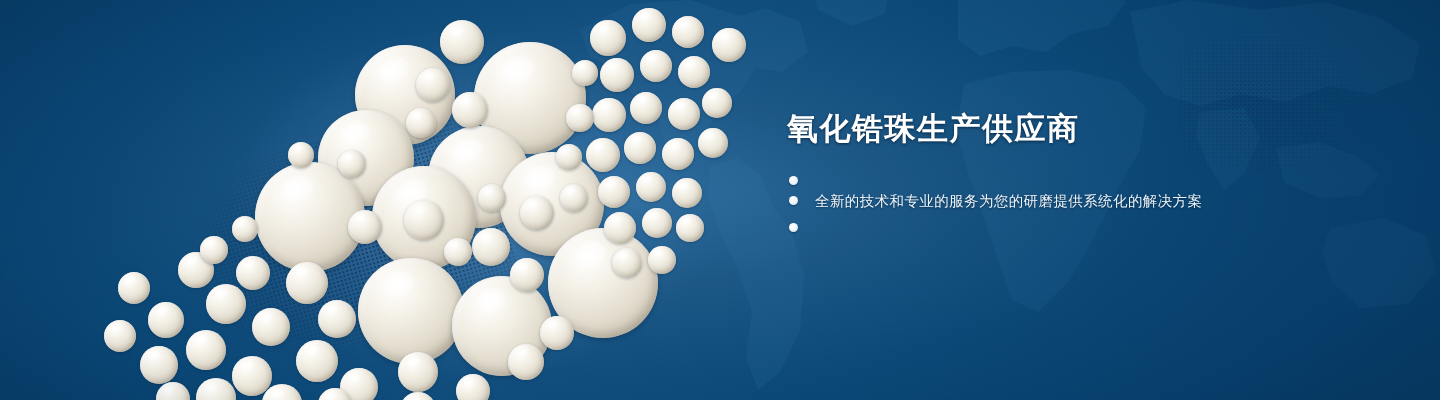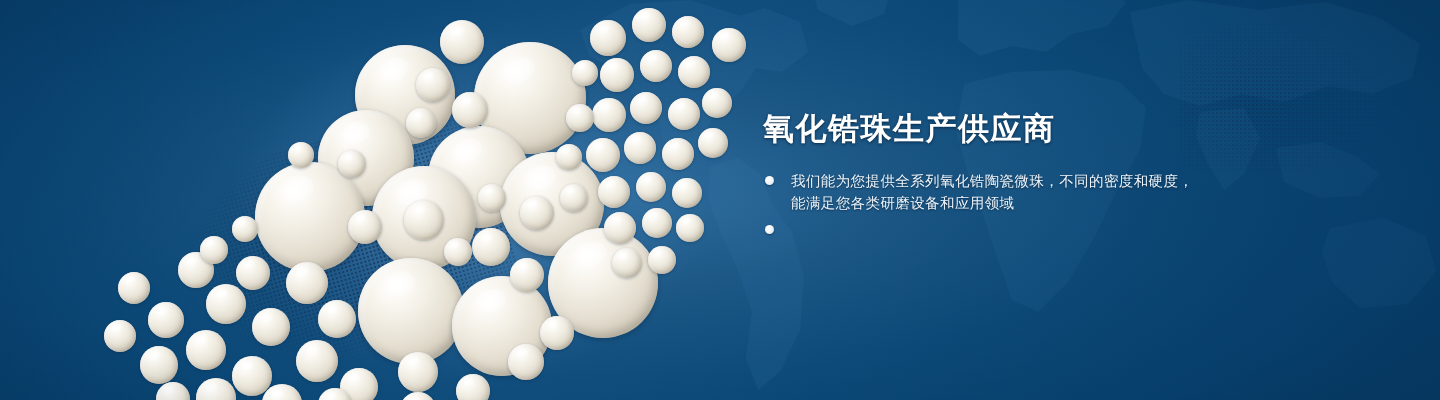--- a/index.html
+++ b/index.html
@@ -96,21 +96,21 @@
       radial-gradient(circle at 33% 25%, #ffffff 0%, #faf8f2 18%, #efebe0 42%, #ded8c9 70%, #bdb6a6 100%);
     box-shadow:
       inset -2px -2px 5px rgba(120,112,98,.35),
       inset 2px 2px 4px rgba(255,255,255,.7),
       0 1px 3px rgba(4,30,55,.28);
   }
 
   
   .content{
     position:absolute;
-    left:763px; top:0;
+    left:787px; top:0;
     width:640px; height:400px;
   }
   .headline{
     position:absolute;
     left:0; top:108px;
     font-size:31px;
     font-weight:700;
     letter-spacing:1.5px;
     color:#ffffff;
     text-shadow:0 1px 3px rgba(2,26,48,.75);
@@ -266,26 +266,28 @@
   <div class="bg-vignette"></div>
 
   <div class="content">
 
     <div class="headline">氧化锆珠生产供应商</div>
 
     <div class="bullets">
 
       <div class="bullet-row">
         <span class="bullet-dot"></span>
+      </div>
+
+      <div class="bullet-row">
+        <span class="bullet-dot"></span>
         <span class="bullet-text">
-          <span>我们能为您提供全系列氧化锆陶瓷微珠，不同的密度和硬度，</span>
-          <span class="l2">能满足您各类研磨设备和应用领域</span>
+          <span>全新的技术和专业的服务为您的研磨提供系统化的解决方案</span>
         </span>
       </div>
-
 
       <div class="bullet-row">
         <span class="bullet-dot"></span>
       </div>
 
     </div>
   </div>
 
 </div>
 

